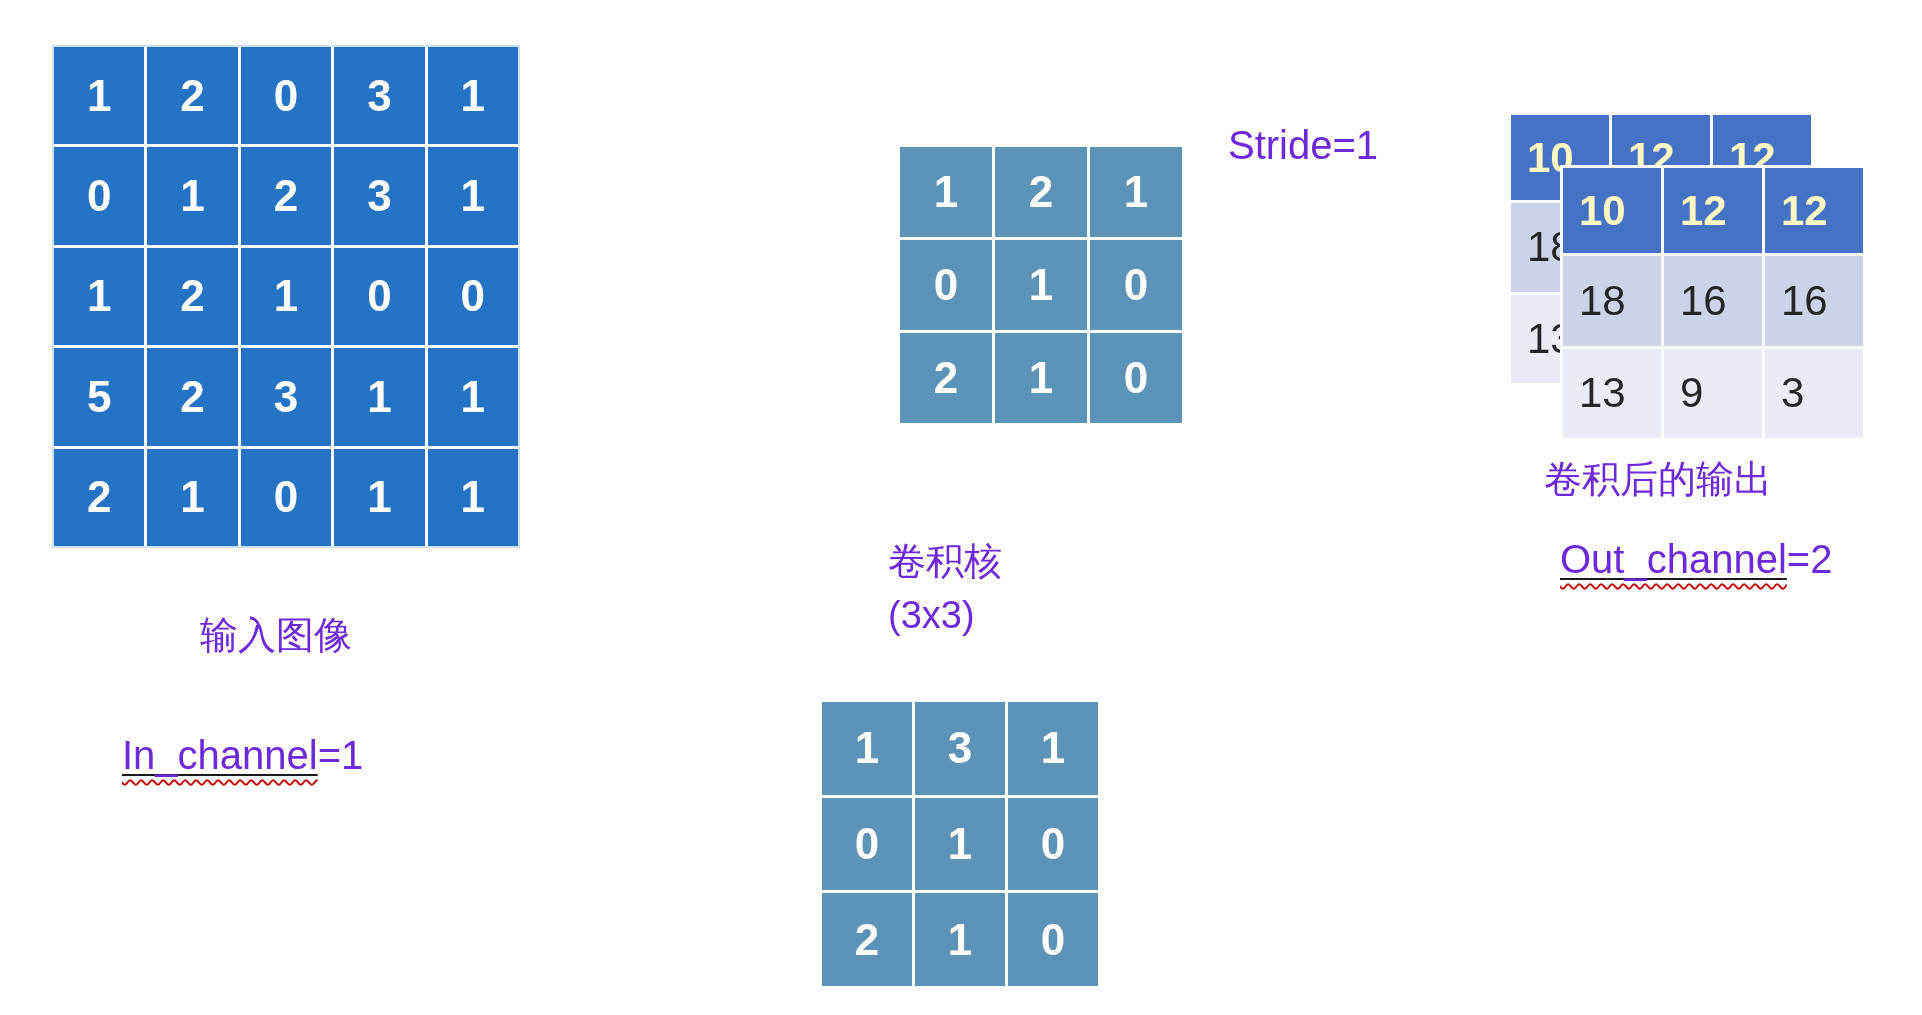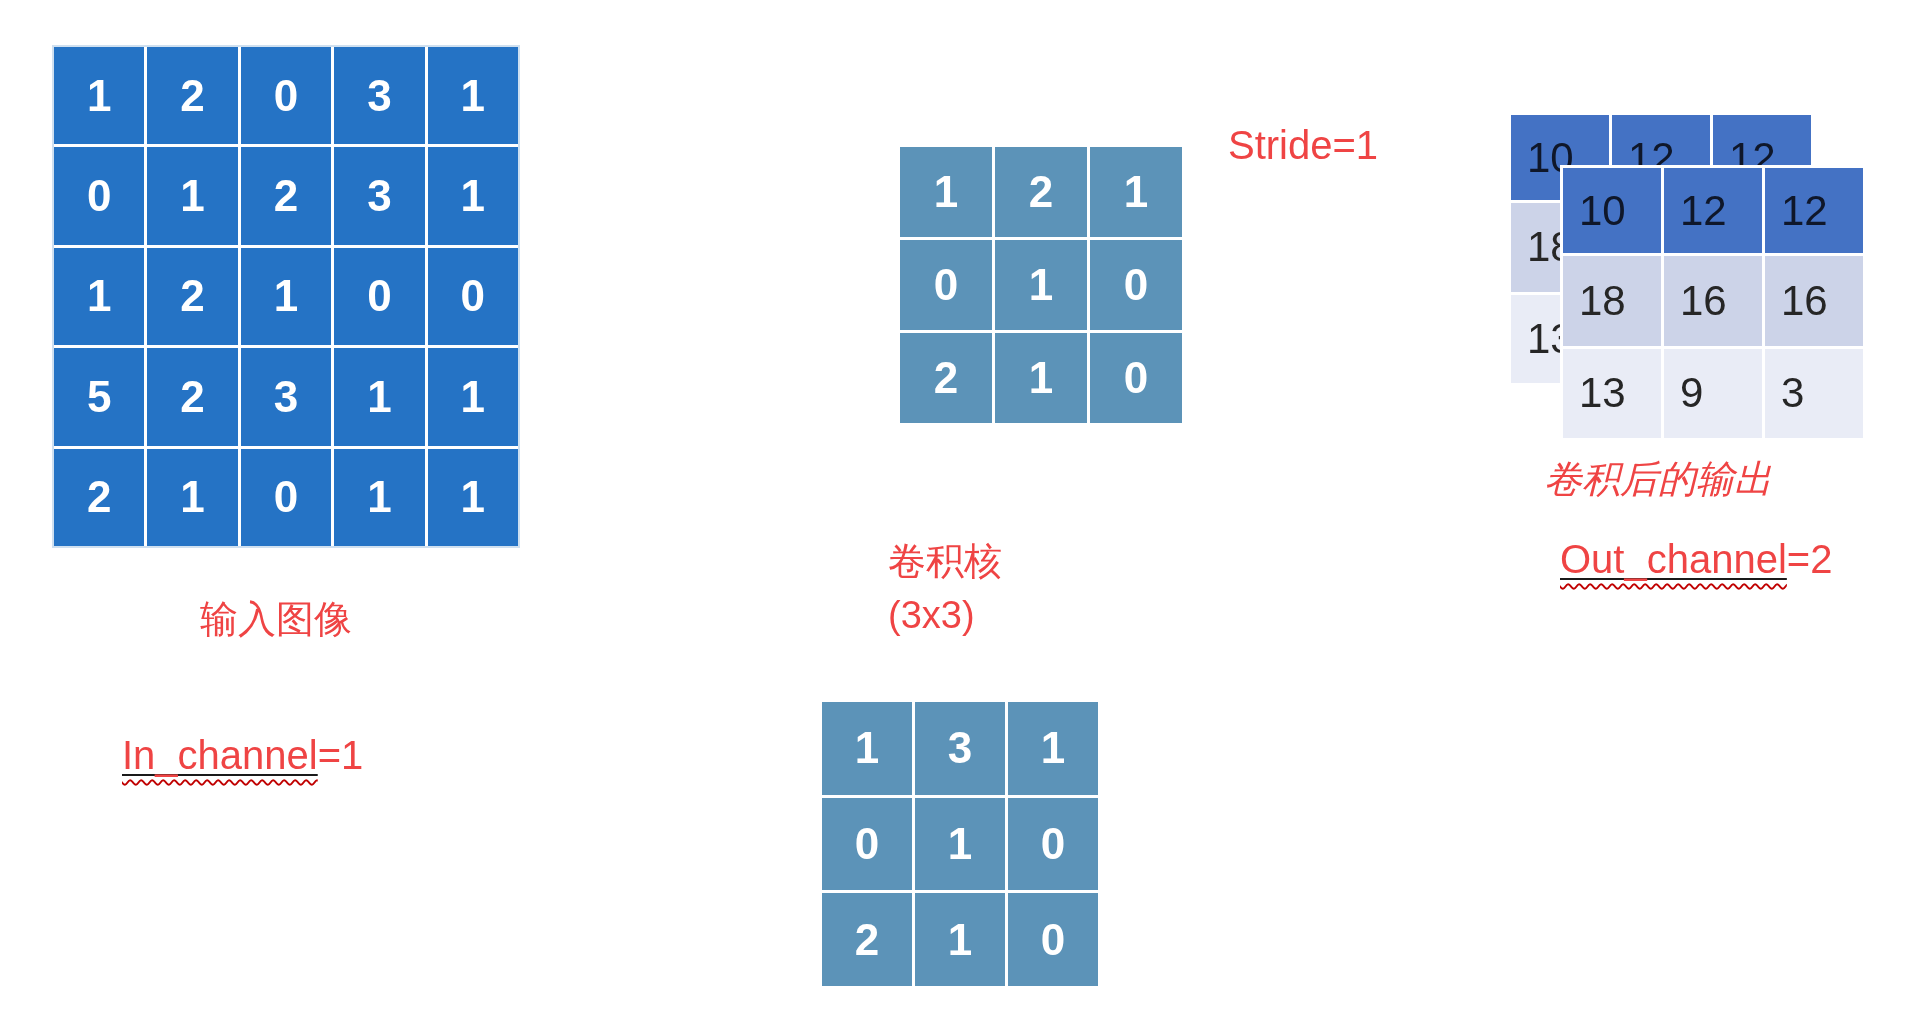--- a/index.html
+++ b/index.html
@@ -28,33 +28,33 @@
   .kernel-grid .cell { background: var(--kernel-cell); }
   #kernel1 { left: 900px; top: 147px; width: 282px; height: 276px; }
   #kernel2 { left: 822px; top: 702px; width: 276px; height: 284px; }
 
   
   .out-grid { grid-template-columns: repeat(3, 1fr); grid-template-rows: 85px 1fr 1fr; }
   .out-grid .cell {
     justify-content: flex-start; padding-left: 16px;
     font-weight: normal; font-size: 42px; color: #262626;
   }
-  .out-grid .cell.r0 { background: var(--output-header); color: #0f172a; font-weight: normal; }
+  .out-grid .cell.r0 { background: var(--output-header); color: #fef9c3; font-weight: bold; }
   .out-grid .cell.r1 { background: var(--output-row2); }
   .out-grid .cell.r2 { background: var(--output-row3); }
   #out-back  { left: 1511px; top: 115px; width: 300px; height: 268px; z-index: 1; }
   #out-front { left: 1560px; top: 165px; width: 306px; height: 276px; z-index: 2;
                border: 3px solid #ffffff; }
 
   
-  .label { color: #ef4444; font-size: 38px; line-height: 54px; white-space: nowrap; }
+  .label { color: #6d28d9; font-size: 38px; line-height: 54px; white-space: nowrap; }
   .label .line { display: block; }
-  #input-label  { left: 200px; top: 592px; text-align: center; }
+  #input-label  { left: 200px; top: 608px; text-align: center; }
   #kernel-label { left: 888px; top: 534px; }
-  #output-label { left: 1544px; top: 452px; font-style: italic; }
+  #output-label { left: 1544px; top: 452px; }
   #stride-label { left: 1228px; top: 118px; font-size: 40px; }
   #in-channel   { left: 122px;  top: 728px; font-size: 40px; text-align: center; }
   #out-channel  { left: 1560px; top: 532px; font-size: 40px; }
 
   .u-solid { text-decoration: underline solid #1a1a1a 2px; text-underline-offset: 5px; }
   .u-wavy  { text-decoration: underline wavy var(--spell-red) 1.5px; text-underline-offset: 10px; margin-top: 10px; }
 </style>
 </head>
 <body>
 

